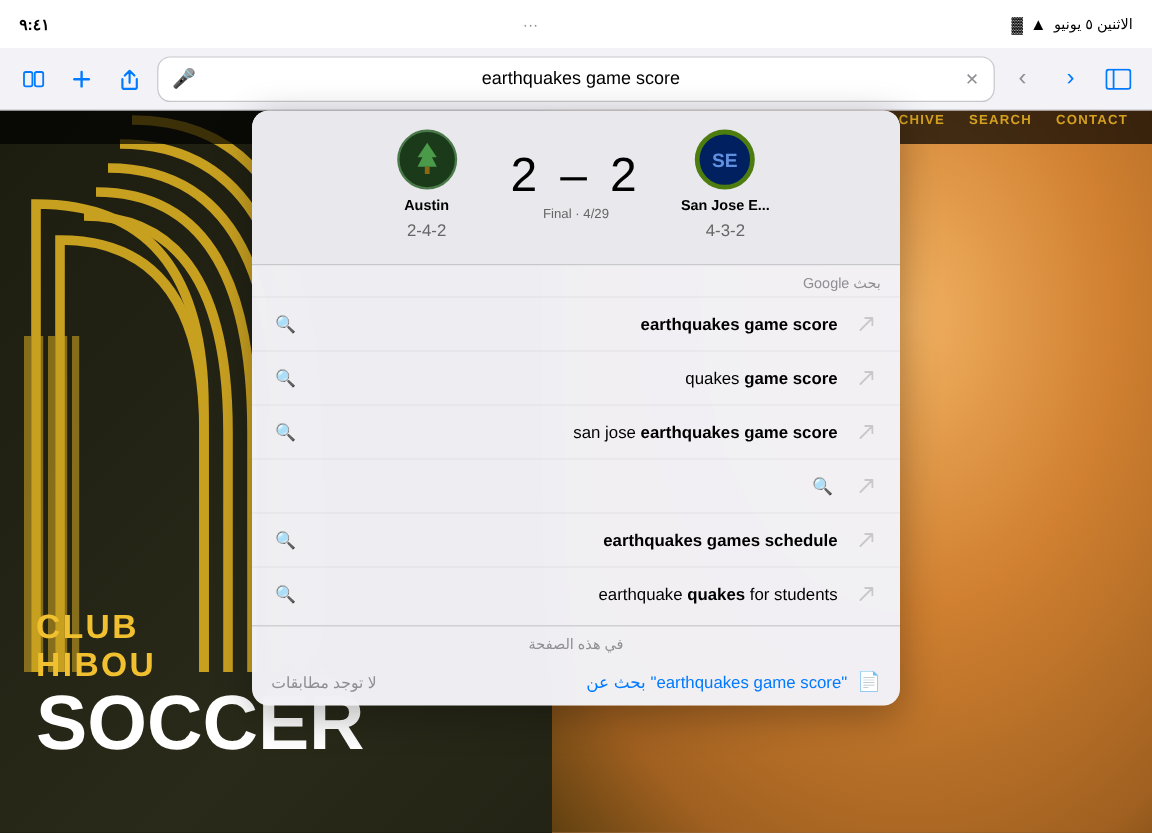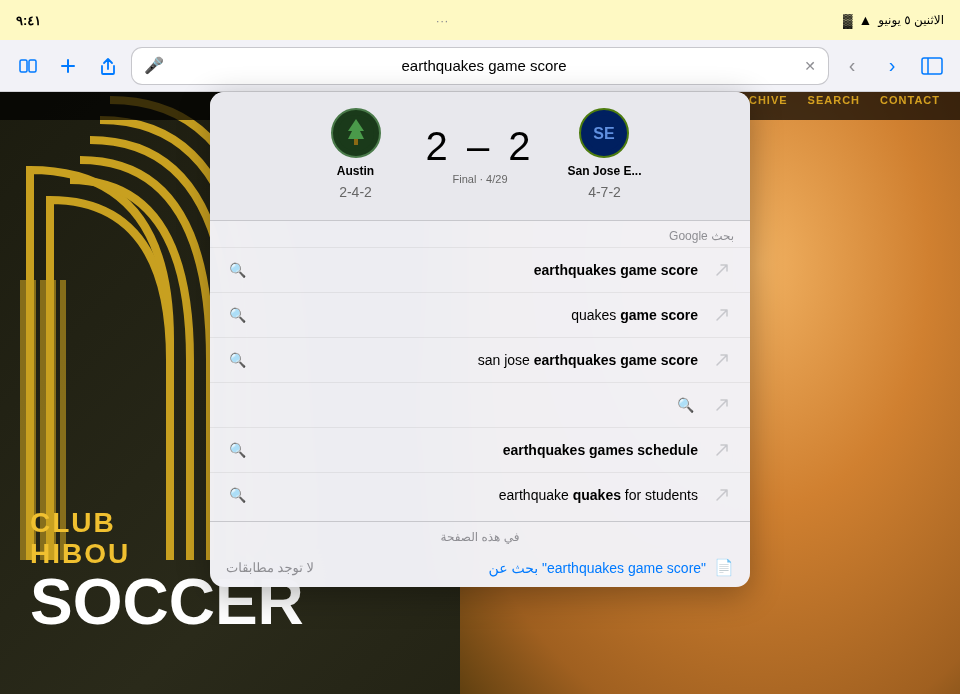--- a/index.html
+++ b/index.html
@@ -116,21 +116,21 @@
       font-weight: 900;
       line-height: 1;
     }
 
     
     .status-bar {
       position: absolute;
       top: 0; left: 0;
       width: 100%;
       height: 40px;
-      background: #fef9c3;
+      background: #ffffff;
       display: flex;
       align-items: center;
       justify-content: space-between;
       padding: 0 16px;
       z-index: 100;
     }
 
     .status-bar .left-status {
       display: flex;
       align-items: center;
@@ -271,21 +271,21 @@
       overflow: hidden;
     }
 
     .team-logo.austin {
       background: #1a3a1a;
       border: 2px solid #4a7a4a;
     }
 
     .team-logo.sj {
       background: #002060;
-      border: 2px solid #4d7c0f;
+      border: 4px solid #4d7c0f;
     }
 
     .team-name {
       font-size: 12px;
       font-weight: 600;
       color: #000;
       text-align: center;
     }
 
     .team-record {
@@ -532,21 +532,21 @@
     </div>
 
     <div class="team-info">
       <div class="team-logo sj">
         <svg width="40" height="40" viewBox="0 0 40 40">
           <circle cx="20" cy="20" r="18" fill="#002060"></circle>
           <text x="50%" y="55%" text-anchor="middle" dominant-baseline="middle" fill="#6090e0" font-size="16" font-weight="bold">SE</text>
         </svg>
       </div>
       <div class="team-name">San Jose E...</div>
-      <div class="team-record">4-7-2</div>
+      <div class="team-record">4-3-2</div>
     </div>
   </div>
 
   <div class="section-divider"></div>
 
   <div class="google-section-header">
     <span>بحث Google</span>
   </div>
 
   <div class="suggestion-row">

